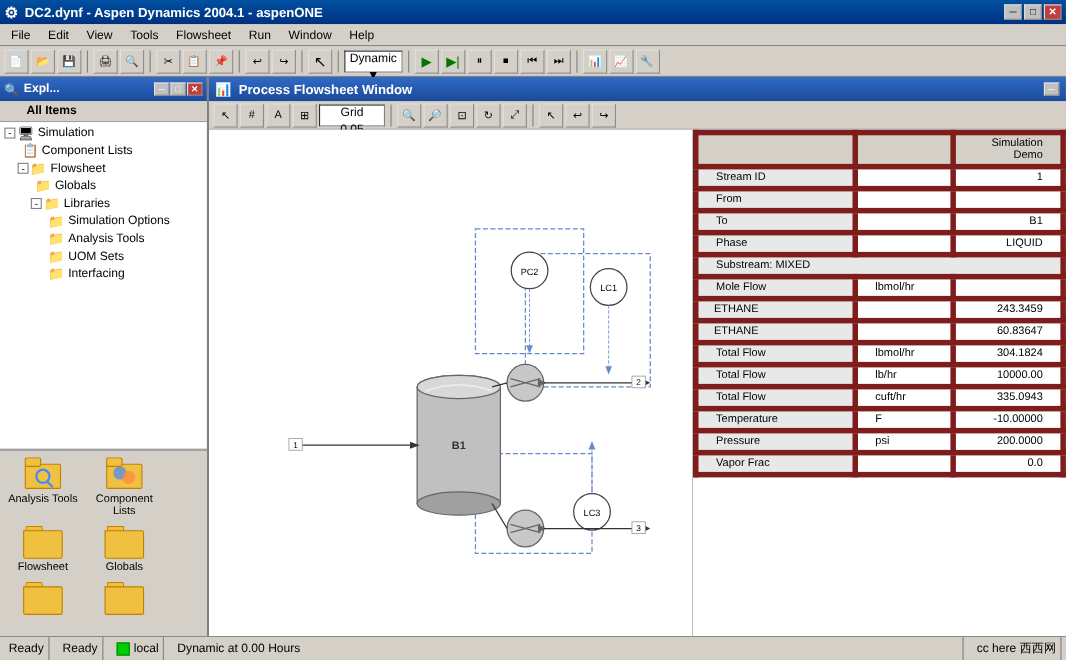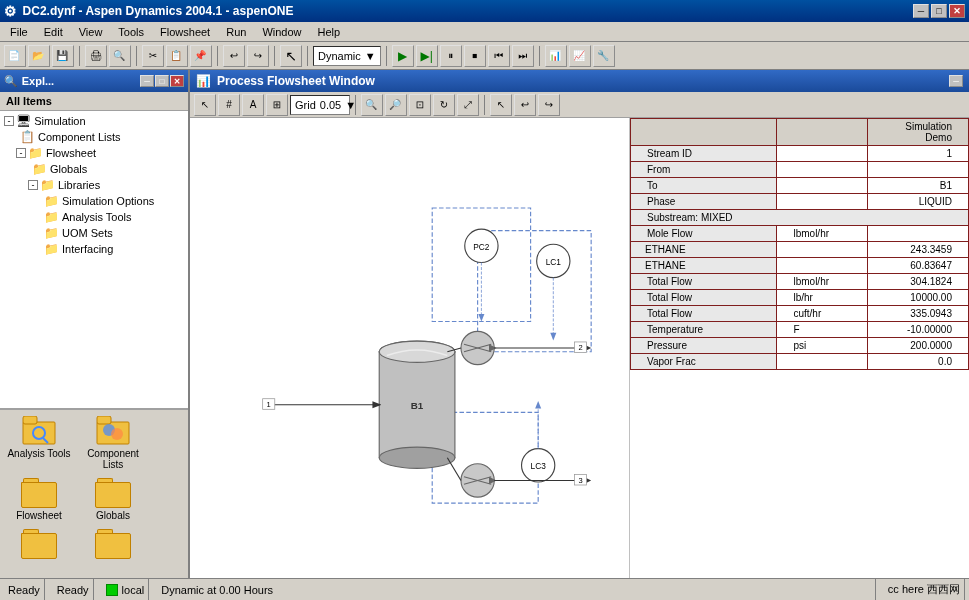--- a/index.html
+++ b/index.html
@@ -64,21 +64,21 @@
       cursor: pointer;
       font-size: 10px;
     }
     .tb-separator { width: 1px; height: 20px; background: #808080; margin: 0 3px; }
     .tb-dropdown {
       height: 20px;
       background: white;
       border: 1px inset #808080;
       padding: 0 4px;
       font-size: 11px;
-      display: flex; align-items: center; gap: 4px;
+      display: flex; align-items: center; gap: 4px; flex-direction: column;
     }
     .tb-play { color: #007700; font-size: 12px; }
 
     
     .main-area {
       display: flex;
       height: calc(600px - 22px - 20px - 28px - 22px);
     }
 
     
@@ -100,21 +100,21 @@
       font-size: 11px;
       font-weight: bold;
     }
     .panel-title-left { display: flex; align-items: center; gap: 4px; }
     .panel-win-btns { display: flex; gap: 1px; }
     .panel-btn { width: 14px; height: 12px; background: #c0c0c0; border: 1px outset #e0e0e0; font-size: 8px; display: flex; align-items: center; justify-content: center; cursor: pointer; }
     .panel-btn.close { background: #c04040; color: white; }
 
     .explorer-header {
       background: #d4d0c8;
-      padding: 3px 6px;
+      padding: 3px 24px;
       font-weight: bold;
       font-size: 11px;
       border-bottom: 1px solid #a0a0a0;
     }
 
     .tree-view {
       flex: 1;
       background: white;
       overflow-y: auto;
       padding: 2px;
@@ -228,21 +228,21 @@
       width: 340px;
       background: white;
       border-left: 1px solid #c0c0c0;
       font-size: 11px;
     }
     .stream-table table {
       width: 100%;
       border-collapse: collapse;
     }
     .stream-table th, .stream-table td {
-      border: 1px solid #7f1d1d;
+      border: 5px solid #7f1d1d;
       padding: 2px 16px;
       font-size: 10px;
     }
     .stream-table .header-row th {
       background: #d4d0c8;
       text-align: right;
       font-weight: normal;
     }
     .stream-table .label-col {
       background: #e8e8e8;

